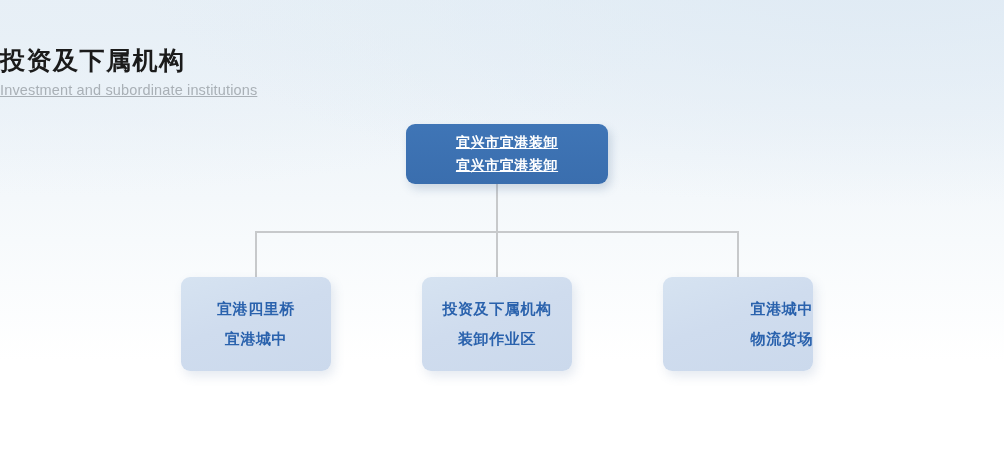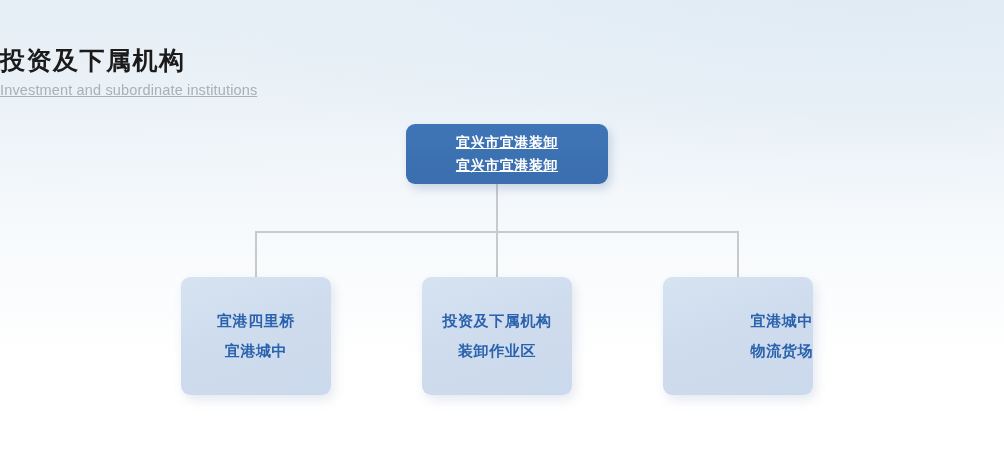--- a/index.html
+++ b/index.html
@@ -91,21 +91,21 @@
     font-size: 14px;
     font-weight: bold;
     line-height: 23px;
     letter-spacing: 0.6px;
     text-decoration: underline;
   }
 
   .node-child {
     top: 277px;
     width: 150px;
-    height: 118px;
+    height: 94px;
     background: linear-gradient(160deg, #d6e3f1 0%, #cfdcee 45%, #cbd9ec 100%);
     box-shadow: 3px 5px 11px rgba(90, 120, 160, 0.16);
   }
   .node-child .node-line {
     color: #2a62ad;
     font-size: 15px;
     font-weight: bold;
     line-height: 30px;
     letter-spacing: 0.6px;
   }

